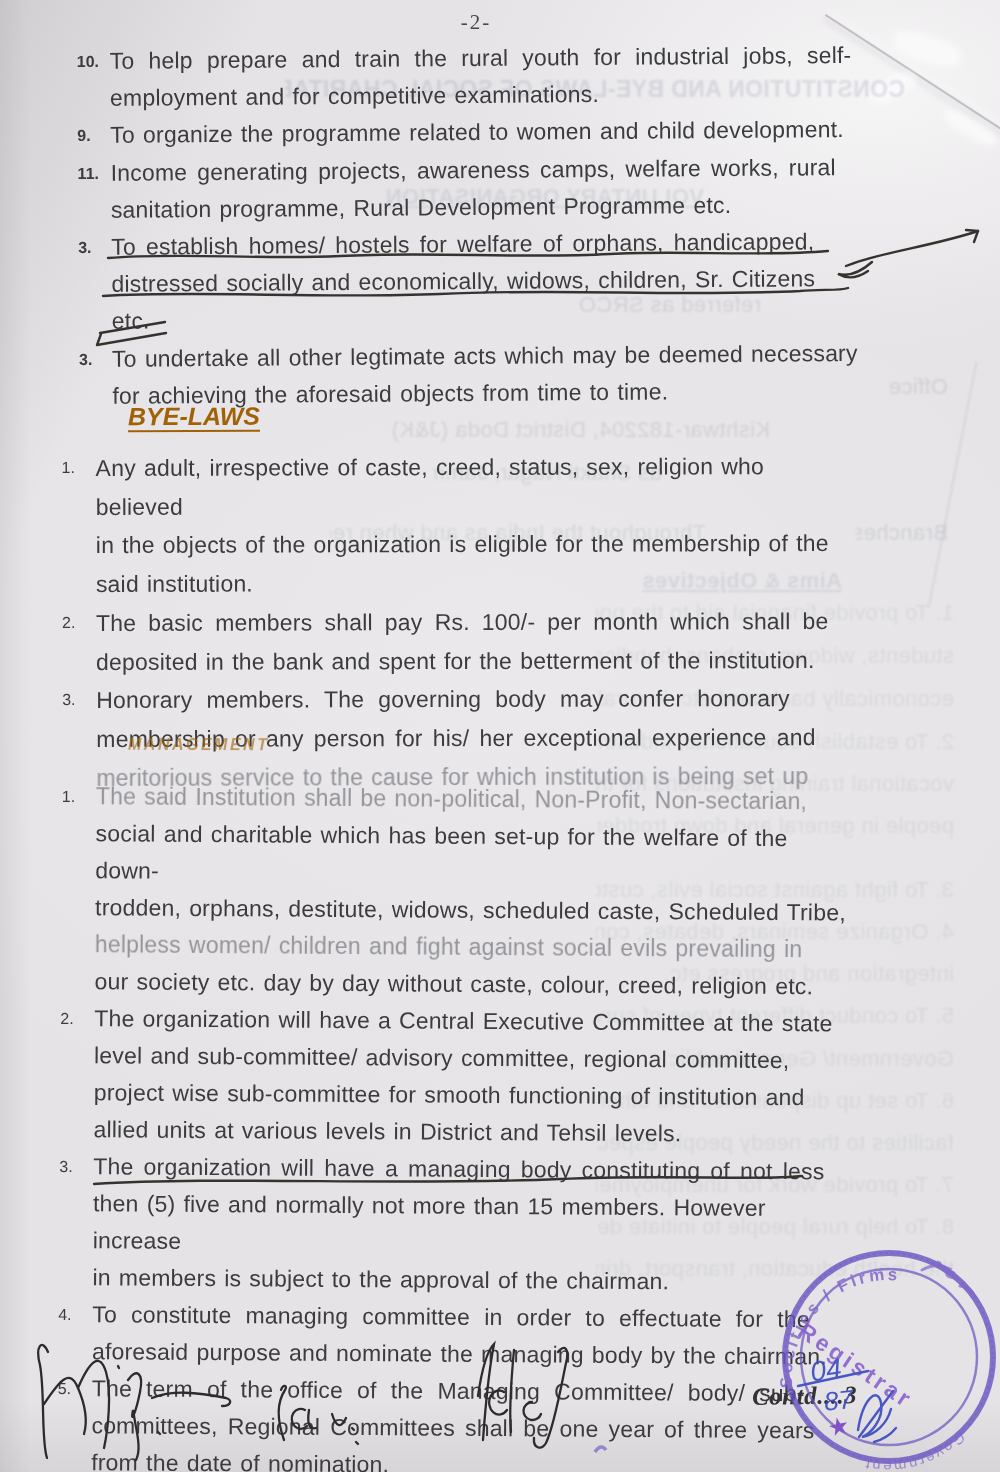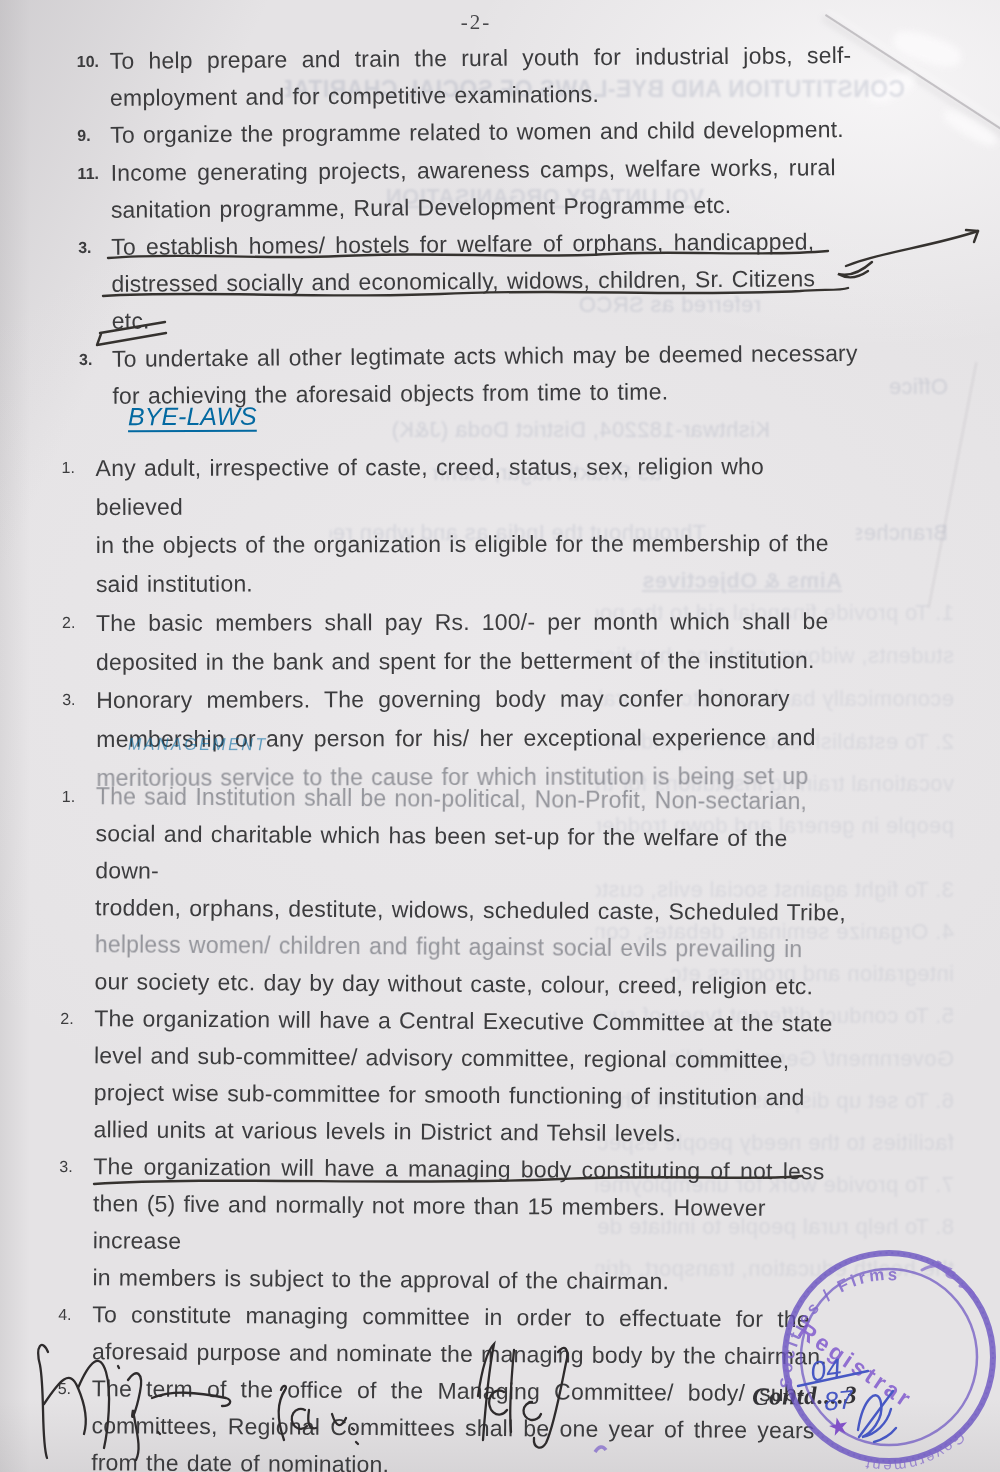--- a/index.html
+++ b/index.html
@@ -47,21 +47,21 @@
   #objects{padding-left:16px;}
   .item{display:flex;}
   .num{flex:0 0 34px;}
   #objects .num{flex:0 0 33px;font-weight:bold;}
   .lines{flex:1;}
   .line{font-size:23px;word-spacing:1.5px;letter-spacing:.2px;}
   .ws3{word-spacing:3.5px;}
   .ws5{word-spacing:5.5px;}
   .ws7{word-spacing:7.5px;}
   .faded{color:#73757d;opacity:.72;filter:blur(.45px);}
-  .h{position:absolute;left:66px;font-weight:normal;font-style:italic;font-size:25px;color:#0369a1;}
+  .h{position:absolute;left:66px;font-weight:bold;font-style:italic;font-size:25px;color:#a16207;}
   #byehead{top:402px;text-decoration:underline;text-underline-offset:5px;
     text-decoration-thickness:2px;transform:rotate(-.2deg);}
   #mgmthead{top:736px;opacity:.6;letter-spacing:2.5px;filter:blur(.35px);font-size:16px;
     transform:rotate(.2deg);text-align:center;}
   .contd{position:absolute;left:752px;top:1382px;
     font-family:"Liberation Serif",serif;font-style:italic;font-weight:bold;
     font-size:25px;color:#333236;transform:rotate(-1deg);letter-spacing:.5px;}
   .penmarks{position:absolute;left:0;top:0;pointer-events:none;}
   .stamp{position:absolute;left:762px;top:1228px;opacity:.93;}
   .bottomstrip{position:absolute;left:0;top:1450px;width:1000px;height:22px;

